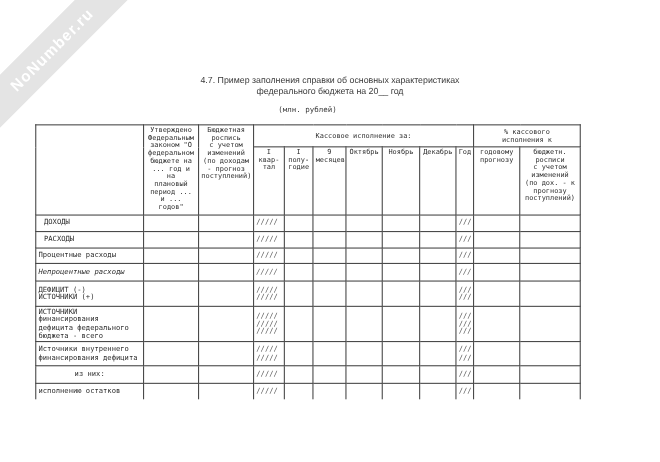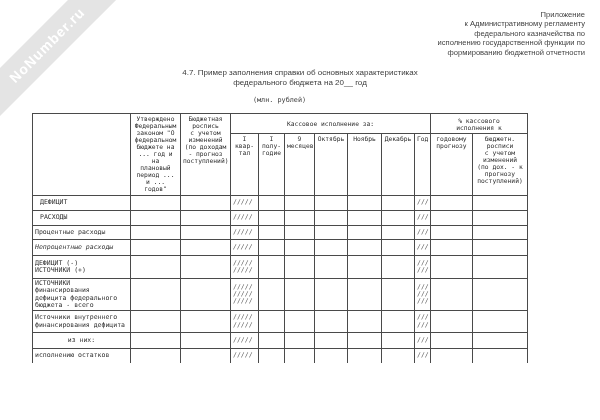--- a/index.html
+++ b/index.html
@@ -39,25 +39,20 @@
 </style>
 </head>
 <body>
 
 <div id="page">
 
   <div class="wm-band">
     <span class="wm-text">NoNumber.ru</span>
   </div>
 
-  <div class="annex">Приложение
-к Административному регламенту
-федерального казначейства по
-исполнению государственной функции по
-формированию бюджетной отчетности</div>
 
   <div class="title">4.7. Пример заполнения справки об основных характеристиках
 федерального бюджета на 20__ год</div>
 
   <div class="units">(млн. рублей)</div>
 
   <table class="budget">
     <colgroup>
       <col style="width:98px">
         <col style="width:50px">
@@ -114,21 +109,21 @@
 росписи
 с учетом
 изменений
 (по дох. - к
 прогнозу
 поступлений)</th>
       </tr>
     </thead>
     <tbody>
         <tr style="height: 15px;">
-          <td class="lbl indent">ДЕФИЦИТ</td>
+          <td class="lbl indent">ДОХОДЫ</td>
           <td></td>
           <td></td>
           <td class="hatch">/////</td>
           <td></td>
           <td></td>
           <td></td>
           <td></td>
           <td></td>
           <td class="hatch">///</td>
           <td></td>

